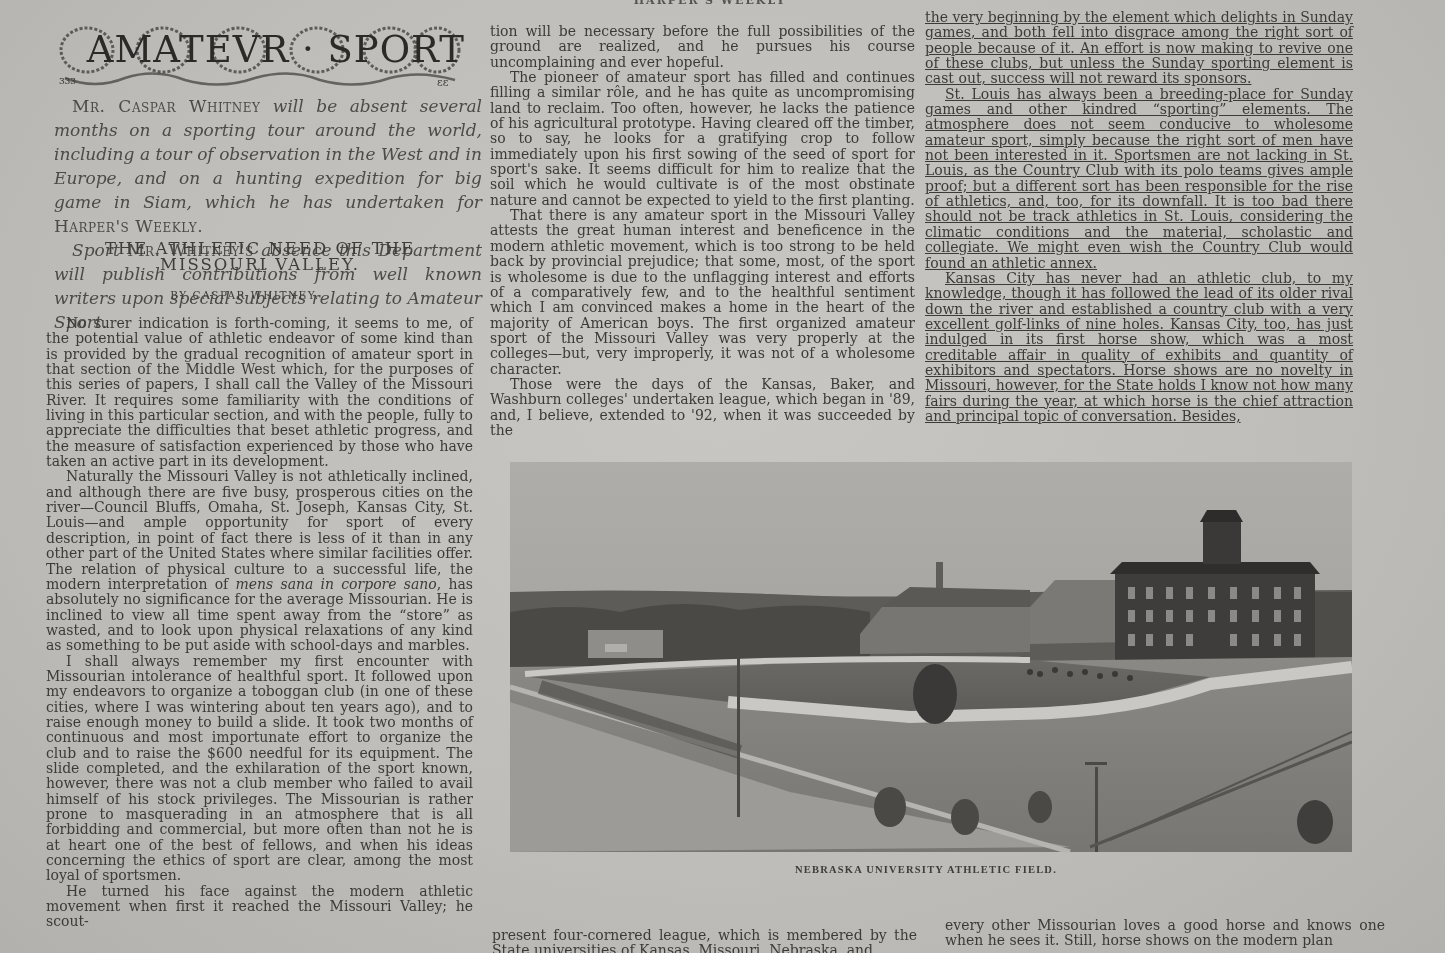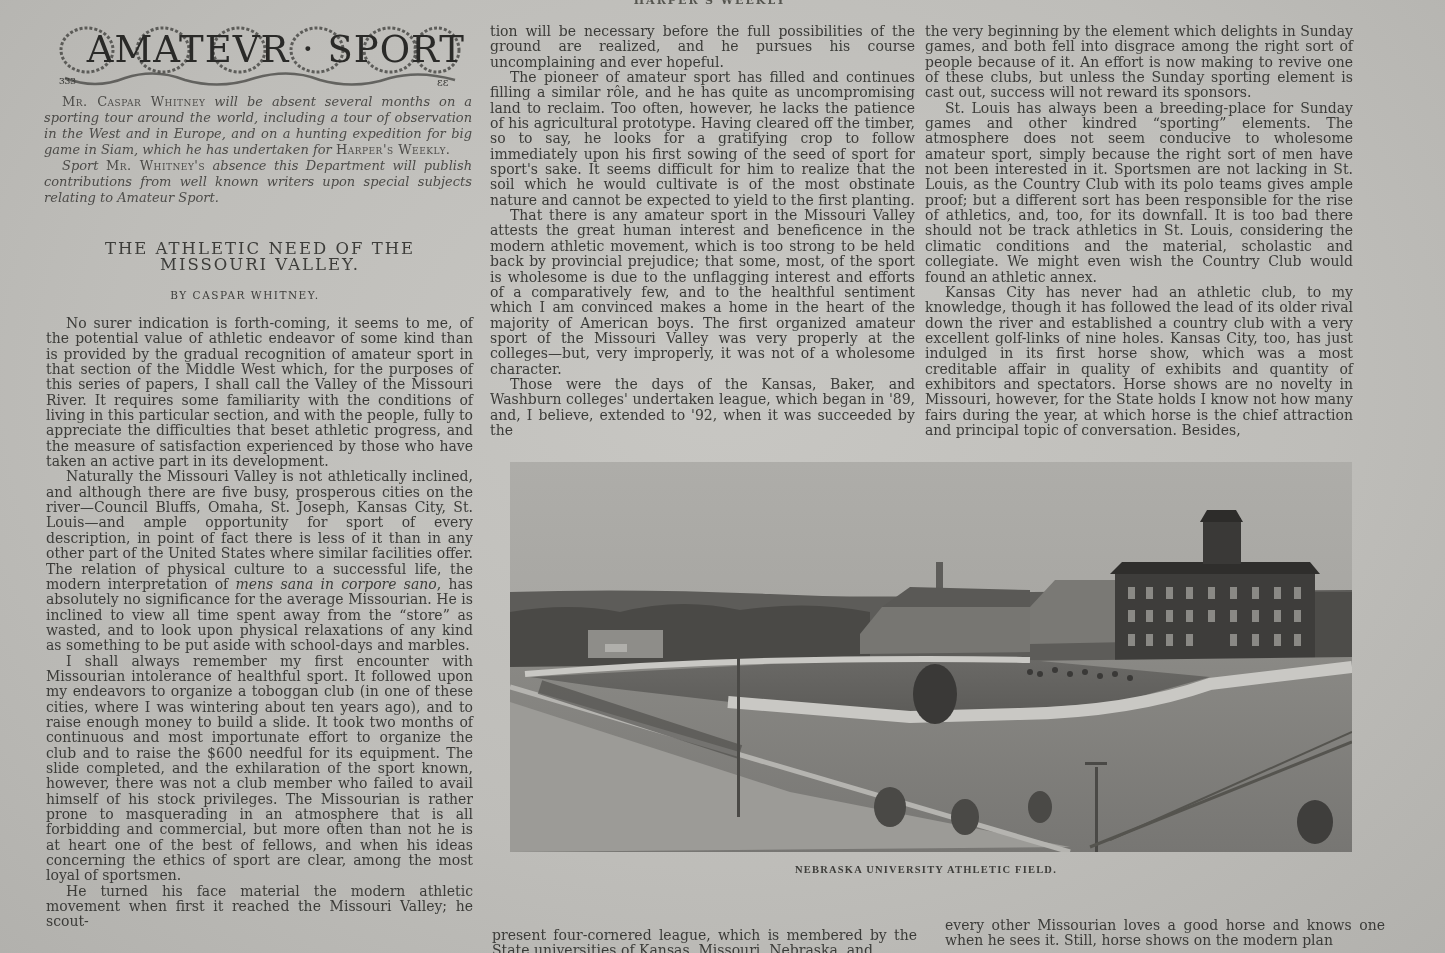--- a/index.html
+++ b/index.html
@@ -23,38 +23,38 @@
     position: absolute;
     font-size: 14px;
     line-height: 15.35px;
     text-align: justify;
     color: #3b3b38;
   }
   .col p { margin: 0; text-indent: 20px; }
   .col p.noindent { text-indent: 0; }
   #col-left { left: 46px; top: 190px; width: 427px; }
   #col-mid { left: 490px; top: 24px; width: 425px; }
-  #col-right { left: 925px; top: 24px; width: 428px; }
+  #col-right { left: 925px; top: 10px; width: 428px; text-decoration: underline; }
   #col-mid-bottom { left: 492px; top: 928px; width: 425px; }
   #col-right-bottom { left: 945px; top: 918px; width: 440px; }
 
   .masthead {
     position: absolute; left: 55px; top: 20px; width: 410px; height: 68px;
   }
   .masthead-title {
     position: absolute; left: 0; top: 8px; width: 410px;
     font-family: "DejaVu Serif", serif;
     font-size: 37px; letter-spacing: 1px; color: #2a2a28;
     text-align: right; white-space: nowrap;
   }
   .masthead svg { position: absolute; left: 0; top: 0; }
 
   .editor-note {
-    position: absolute; left: 44px; top: 94px; width: 428px;
-    font-size: 13px; line-height: 16px; font-style: italic;
+    position: absolute; left: 54px; top: 94px; width: 428px;
+    font-size: 17px; line-height: 24px; font-style: italic;
     text-align: justify; color: #4c4b48;
   }
   .editor-note p { margin: 0; text-indent: 18px; }
   .smallcaps { font-style: normal; font-variant: small-caps; letter-spacing: 0.5px; }
 
   .article-title {
     position: absolute; left: 46px; top: 241px; width: 428px;
     text-align: center; font-size: 16.5px; letter-spacing: 2px; line-height: 16px;
     color: #3d3d3a;
   }
@@ -107,21 +107,21 @@
   <div class="article-title">
     <div>THE ATHLETIC NEED OF THE</div>
     <div>MISSOURI VALLEY.</div>
   </div>
   <div class="byline">BY CASPAR WHITNEY.</div>
 
   <div class="col body-text" id="col-left">
     <p>No surer indication is forth-coming, it seems to me, of the potential value of athletic endeavor of some kind than is provided by the gradual recognition of amateur sport in that section of the Middle West which, for the purposes of this series of papers, I shall call the Valley of the Missouri River. It requires some familiarity with the conditions of living in this particular section, and with the people, fully to appreciate the difficulties that beset athletic progress, and the measure of satisfaction experienced by those who have taken an active part in its development.</p>
     <p><span>Naturally the Missouri Valley is not athletically inclined, and although there are five busy, prosperous cities on the river—Council Bluffs, Omaha, St. Joseph, Kansas City, St. Louis—and ample opportunity for sport of every description, in point of fact there is less of it than in any other part of the United States where similar facilities offer. The relation of physical culture to a successful life, the modern interpretation of</span> <i class="em">mens sana in corpore sano</i><span>, has absolutely no significance for the average Missourian. He is inclined to view all time spent away from the “store” as wasted, and to look upon physical relaxations of any kind as something to be put aside with school-days and marbles.</span></p>
     <p>I shall always remember my first encounter with Missourian intolerance of healthful sport. It followed upon my endeavors to organize a toboggan club (in one of these cities, where I was wintering about ten years ago), and to raise enough money to build a slide. It took two months of continuous and most importunate effort to organize the club and to raise the $600 needful for its equipment. The slide completed, and the exhilaration of the sport known, however, there was not a club member who failed to avail himself of his stock privileges. The Missourian is rather prone to masquerading in an atmosphere that is all forbidding and commercial, but more often than not he is at heart one of the best of fellows, and when his ideas concerning the ethics of sport are clear, among the most loyal of sportsmen.</p>
-    <p>He turned his face material the modern athletic movement when first it reached the Missouri Valley; he scout-</p>
+    <p>He turned his face against the modern athletic movement when first it reached the Missouri Valley; he scout-</p>
   </div>
 
   <div class="col" id="col-mid">
     <p class="noindent">tion will be necessary before the full possibilities of the ground are realized, and he pursues his course uncomplaining and ever hopeful.</p>
     <p>The pioneer of amateur sport has filled and continues filling a similar rôle, and he has quite as uncompromising land to reclaim. Too often, however, he lacks the patience of his agricultural prototype. Having cleared off the timber, so to say, he looks for a gratifying crop to follow immediately upon his first sowing of the seed of sport for sport's sake. It seems difficult for him to realize that the soil which he would cultivate is of the most obstinate nature and cannot be expected to yield to the first planting.</p>
     <p>That there is any amateur sport in the Missouri Valley attests the great human interest and beneficence in the modern athletic movement, which is too strong to be held back by provincial prejudice; that some, most, of the sport is wholesome is due to the unflagging interest and efforts of a comparatively few, and to the healthful sentiment which I am convinced makes a home in the heart of the majority of American boys. The first organized amateur sport of the Missouri Valley was very properly at the colleges—but, very improperly, it was not of a wholesome character.</p>
     <p>Those were the days of the Kansas, Baker, and Washburn colleges' undertaken league, which began in '89, and, I believe, extended to '92, when it was succeeded by the</p>
   </div>
 
   <div class="col" id="col-right">

